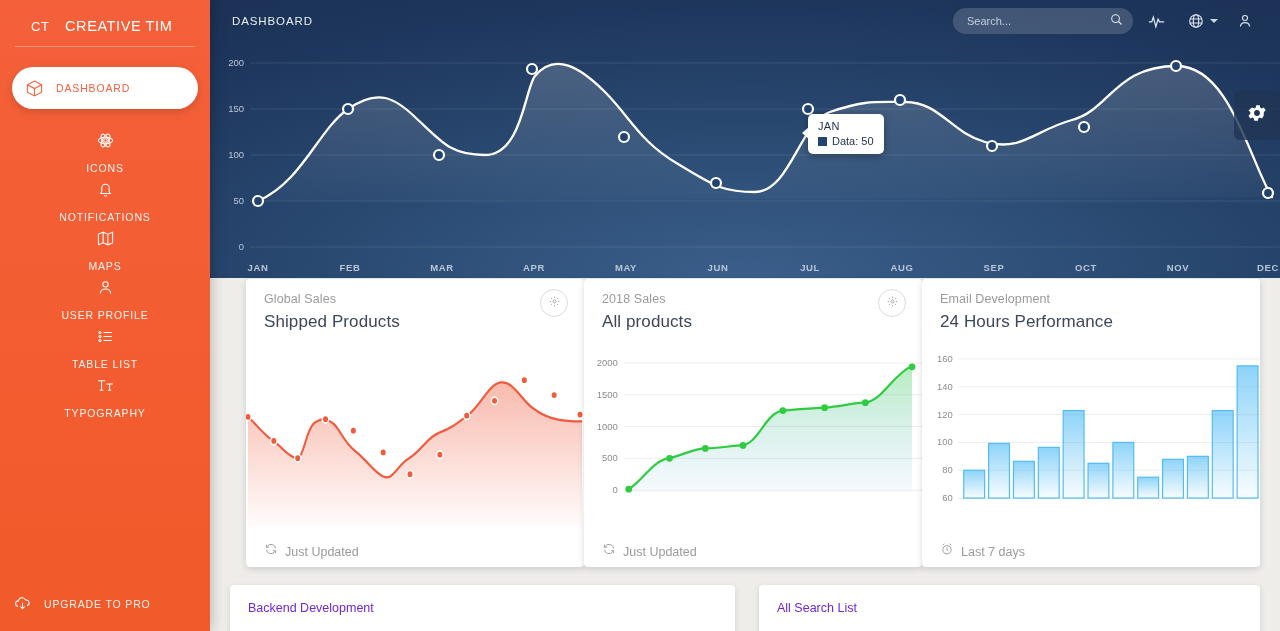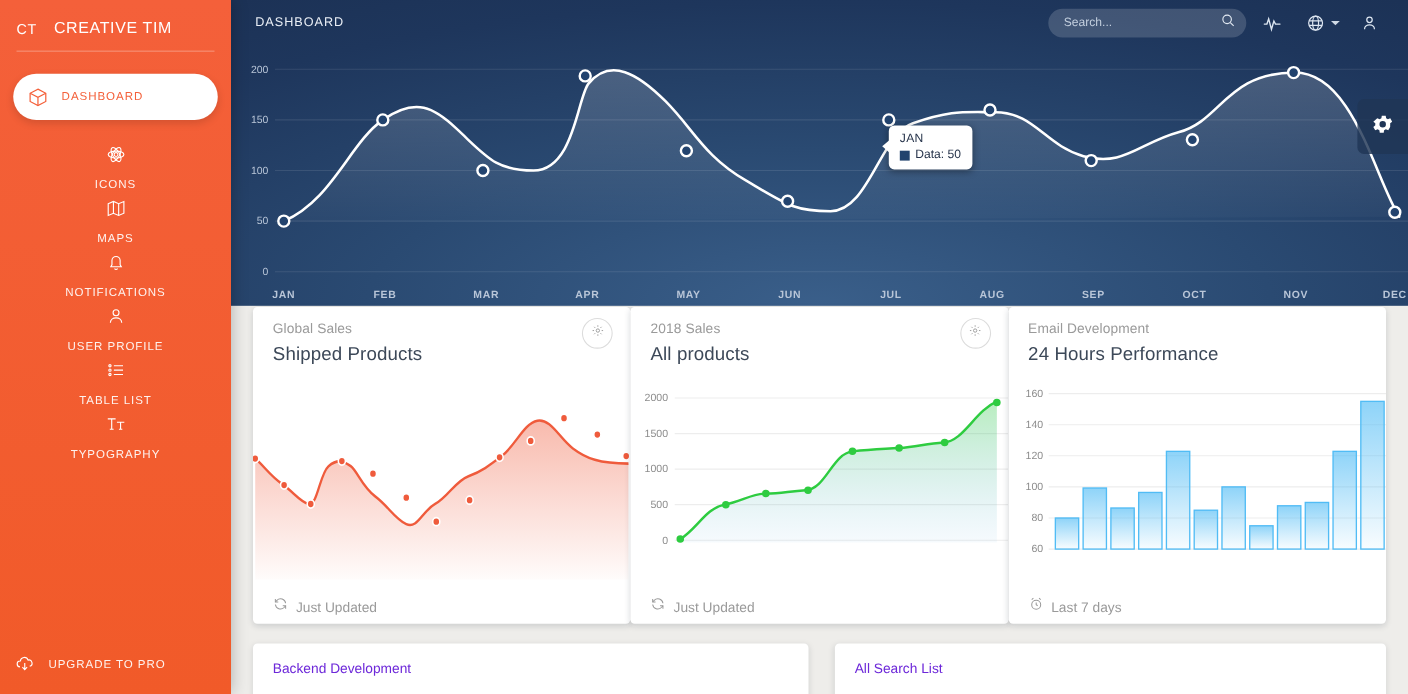--- a/index.html
+++ b/index.html
@@ -16,21 +16,21 @@
     width: 210px; height: 631px;
     background: #f4603a;
     background: linear-gradient(180deg,#f4603a 0%,#f15a29 100%);
     position: relative;
     flex: 0 0 210px;
     z-index: 40;
     box-shadow: 0 0 14px rgba(0,0,0,.28);
   }
   .brand {
     height: 52px; display: flex; align-items: center;
-    padding-left: 15px; color: #fff;
+    padding-left: 15px; color: #fff; margin-left: 16px;
   }
   .brand-mark {
     font-size: 13px; letter-spacing: .5px; font-weight: 400;
     color: #fff; width: 34px;
   }
   .brand-text {
     font-size: 14.5px; letter-spacing: .6px; color: #fff;
     white-space: nowrap;
   }
   .brand-sep {
@@ -141,21 +141,21 @@
     position: absolute; right: 0; top: 90px;
     width: 46px; height: 50px;
     background: rgba(32,54,86,.82);
     border-radius: 6px 0 0 6px;
     display: flex; align-items: center; justify-content: center;
     z-index: 20; cursor: pointer;
   }
 
   
   .cards-row {
-    position: absolute; left: 0; right: 0; top: 279px;
+    position: absolute; left: 16px; right: 0; top: 279px;
     display: flex; padding: 0 20px;
     z-index: 10;
   }
   .card {
     flex: 1 1 0; background: #fff;
     border-radius: 4px;
     box-shadow: 0 2px 6px rgba(20,30,50,.16);
     height: 288px; position: relative; overflow: hidden;
     display: flex; flex-direction: column;
   }
@@ -221,35 +221,35 @@
             <ellipse cx="12" cy="12" rx="9" ry="4" transform="rotate(60 12 12)"></ellipse>
             <ellipse cx="12" cy="12" rx="9" ry="4" transform="rotate(120 12 12)"></ellipse>
           </svg>
         </span>
         <span class="nav-label">ICONS</span>
       </div>
 
       <div class="nav-item">
         <span class="nav-ico">
           <svg width="19" height="19" viewBox="0 0 24 24" fill="none" stroke="#ffffff" stroke-width="1.3">
-            <path d="M3 6.5 9 4l6 2.5L21 4v13.5L15 20l-6-2.5L3 20z"></path>
-            <path d="M9 4v13.5M15 6.5V20"></path>
-          </svg>
-        </span>
-        <span class="nav-label">MAPS</span>
+            <path d="M6 17h12l-1.3-2.2V10a4.7 4.7 0 0 0-9.4 0v4.8z"></path>
+            <path d="M10.3 19.2a1.9 1.9 0 0 0 3.4 0"></path>
+          </svg>
+        </span>
+        <span class="nav-label">NOTIFICATIONS</span>
       </div>
 
       <div class="nav-item">
         <span class="nav-ico">
           <svg width="19" height="19" viewBox="0 0 24 24" fill="none" stroke="#ffffff" stroke-width="1.3">
-            <path d="M6 17h12l-1.3-2.2V10a4.7 4.7 0 0 0-9.4 0v4.8z"></path>
-            <path d="M10.3 19.2a1.9 1.9 0 0 0 3.4 0"></path>
-          </svg>
-        </span>
-        <span class="nav-label">NOTIFICATIONS</span>
+            <path d="M3 6.5 9 4l6 2.5L21 4v13.5L15 20l-6-2.5L3 20z"></path>
+            <path d="M9 4v13.5M15 6.5V20"></path>
+          </svg>
+        </span>
+        <span class="nav-label">MAPS</span>
       </div>
 
       <div class="nav-item">
         <span class="nav-ico">
           <svg width="19" height="19" viewBox="0 0 24 24" fill="none" stroke="#ffffff" stroke-width="1.3">
             <circle cx="12" cy="8" r="3.4"></circle>
             <path d="M5.5 19.5c0-3.4 2.9-5.6 6.5-5.6s6.5 2.2 6.5 5.6"></path>
           </svg>
         </span>
         <span class="nav-label">USER PROFILE</span>

